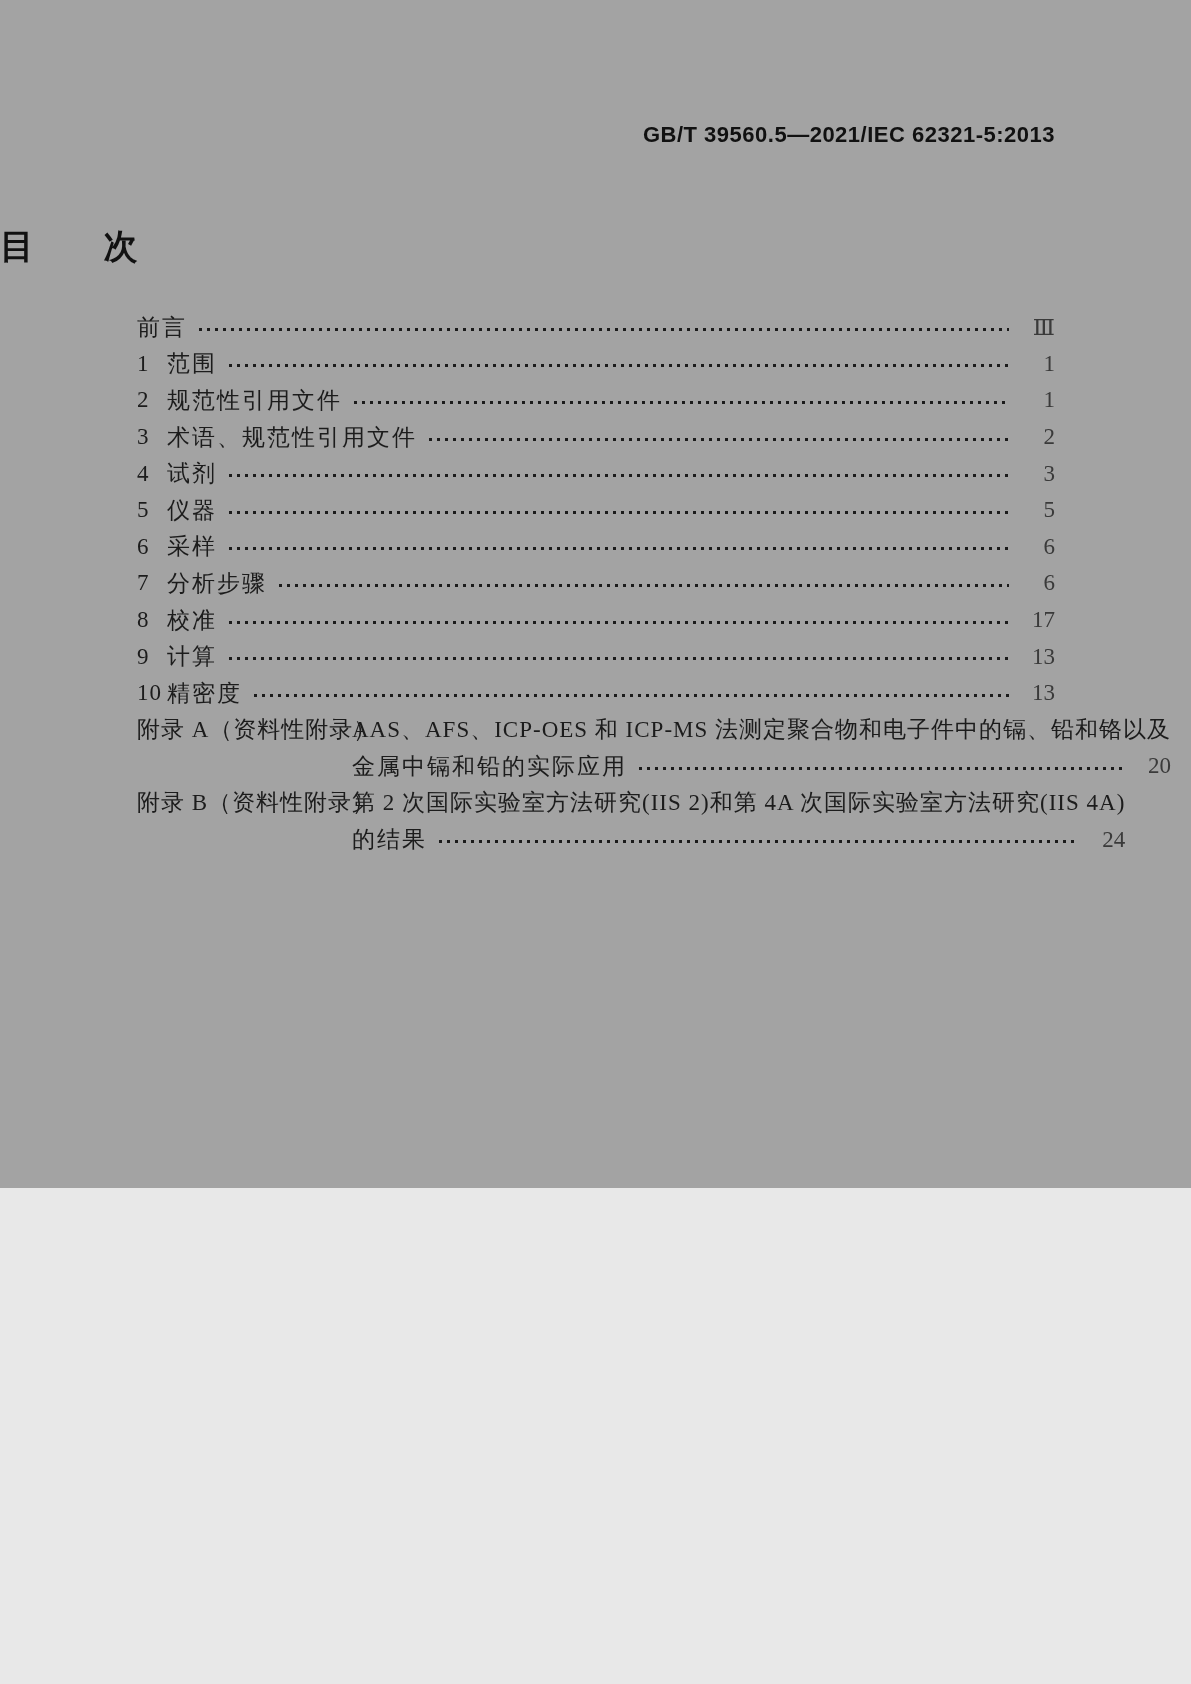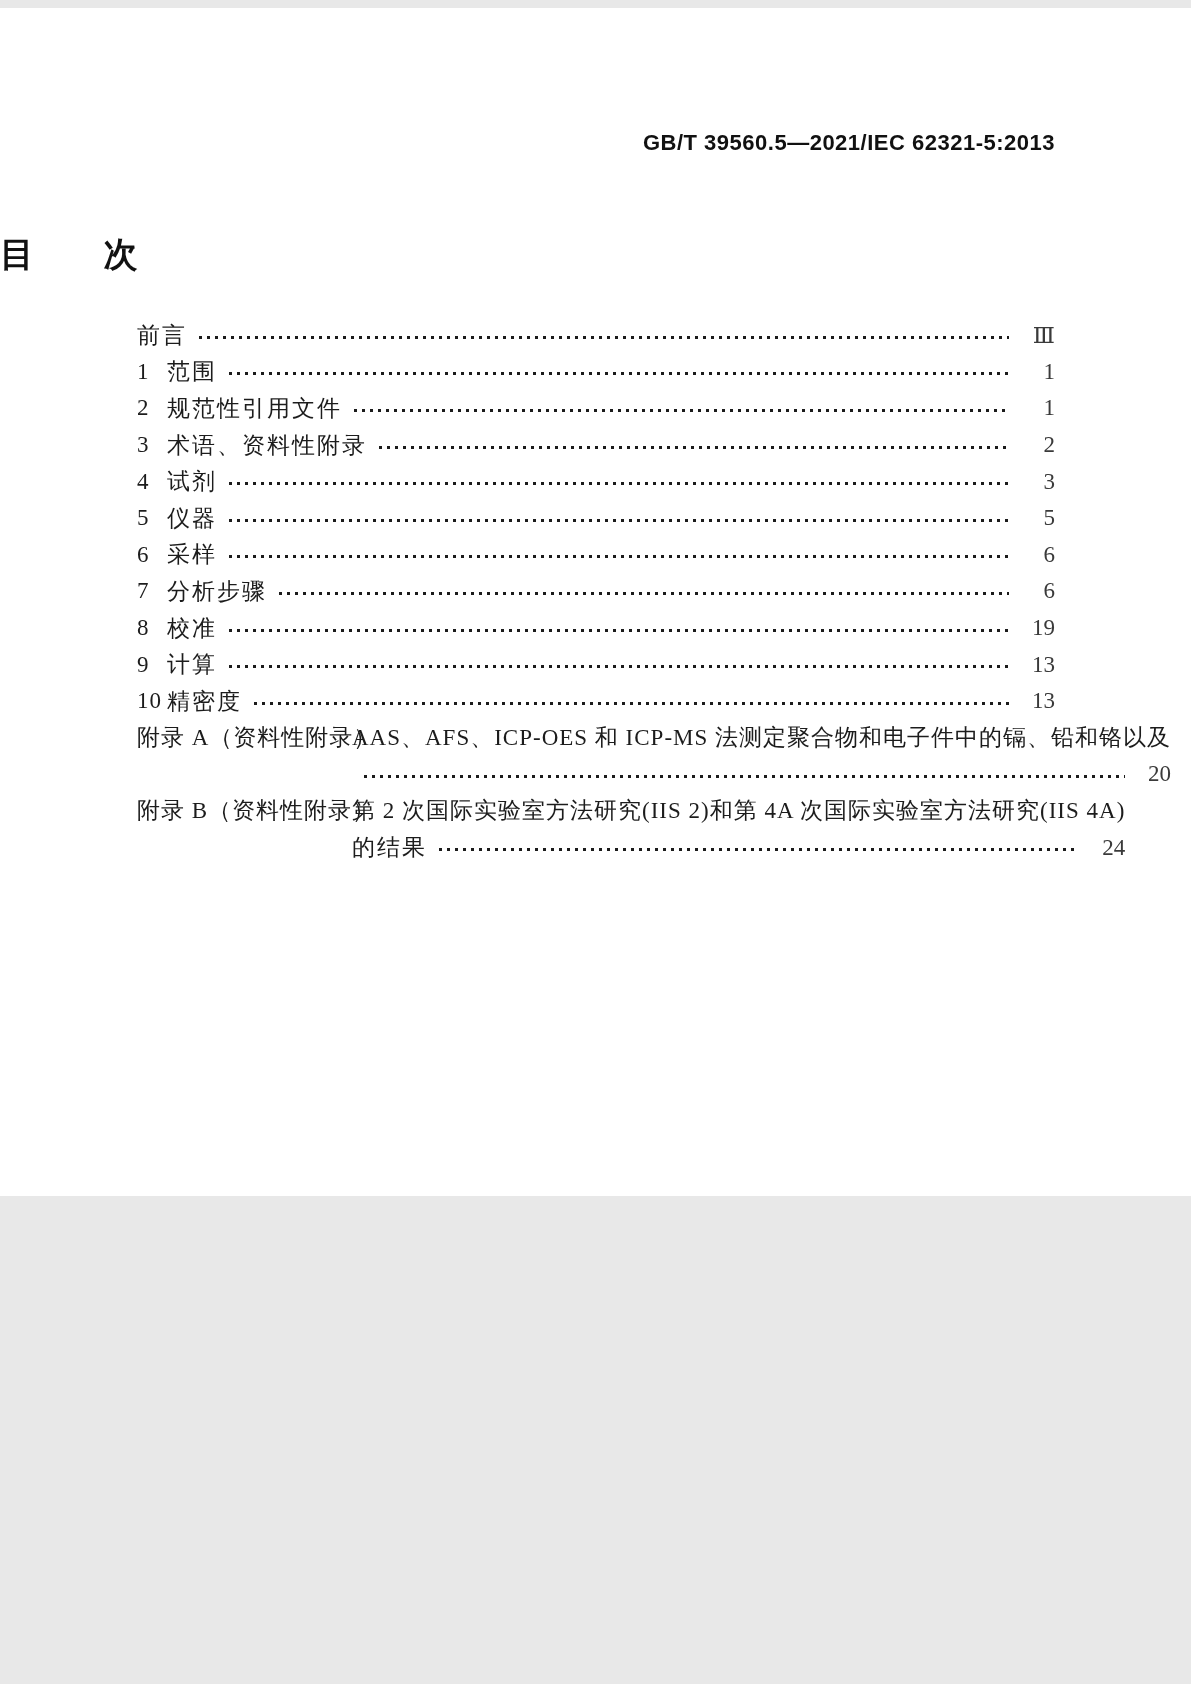--- a/index.html
+++ b/index.html
@@ -1,21 +1,21 @@
 <!DOCTYPE html>
 <html><head>
 <meta charset="utf-8">
 <style>
   html, body { margin: 0; padding: 0; background: #e8e8e8; }
   .page {
     position: relative;
     width: 1191px;
     height: 1188px;
-    margin: 8px auto;
-    background: #ffffff;
+    margin: 0 auto;
+    background: #a3a3a3;
     font-family: "Liberation Serif", "DejaVu Serif", serif;
     color: #1c1c1c;
     overflow: hidden;
   }
   .doc-header {
     position: absolute;
     top: 122px;
     right: 136px;
     font-family: "Liberation Sans", "DejaVu Sans", sans-serif;
     font-weight: 700;
@@ -135,21 +135,21 @@
 
     <div class="toc-row">
       <span class="num">2</span>
       <span class="label">规范性引用文件</span>
       <span class="leader"></span>
       <span class="pagenum">1</span>
     </div>
 
     <div class="toc-row">
       <span class="num">3</span>
-      <span class="label">术语、资料性附录</span>
+      <span class="label">术语、规范性引用文件</span>
       <span class="leader"></span>
       <span class="pagenum">2</span>
     </div>
 
     <div class="toc-row">
       <span class="num">4</span>
       <span class="label">试剂</span>
       <span class="leader"></span>
       <span class="pagenum">3</span>
     </div>
@@ -172,21 +172,21 @@
       <span class="num">7</span>
       <span class="label">分析步骤</span>
       <span class="leader"></span>
       <span class="pagenum">6</span>
     </div>
 
     <div class="toc-row">
       <span class="num">8</span>
       <span class="label">校准</span>
       <span class="leader"></span>
-      <span class="pagenum">19</span>
+      <span class="pagenum">17</span>
     </div>
 
     <div class="toc-row">
       <span class="num">9</span>
       <span class="label">计算</span>
       <span class="leader"></span>
       <span class="pagenum">13</span>
     </div>
 
     <div class="toc-row">
@@ -195,20 +195,21 @@
       <span class="leader"></span>
       <span class="pagenum">13</span>
     </div>
 
 
     <div class="toc-row appendix">
       <span class="appendix-label">附录 A（资料性附录）</span>
       <div class="appendix-body">
         <div class="appendix-line1">AAS、AFS、ICP-OES 和 ICP-MS 法测定聚合物和电子件中的镉、铅和铬以及</div>
         <div class="appendix-line2">
+          <span class="label">金属中镉和铅的实际应用</span>
           <span class="leader"></span>
           <span class="pagenum">20</span>
         </div>
       </div>
     </div>
 
     <div class="toc-row appendix">
       <span class="appendix-label">附录 B（资料性附录）</span>
       <div class="appendix-body">
         <div class="appendix-line1">第 2 次国际实验室方法研究(IIS 2)和第 4A 次国际实验室方法研究(IIS 4A)</div>

